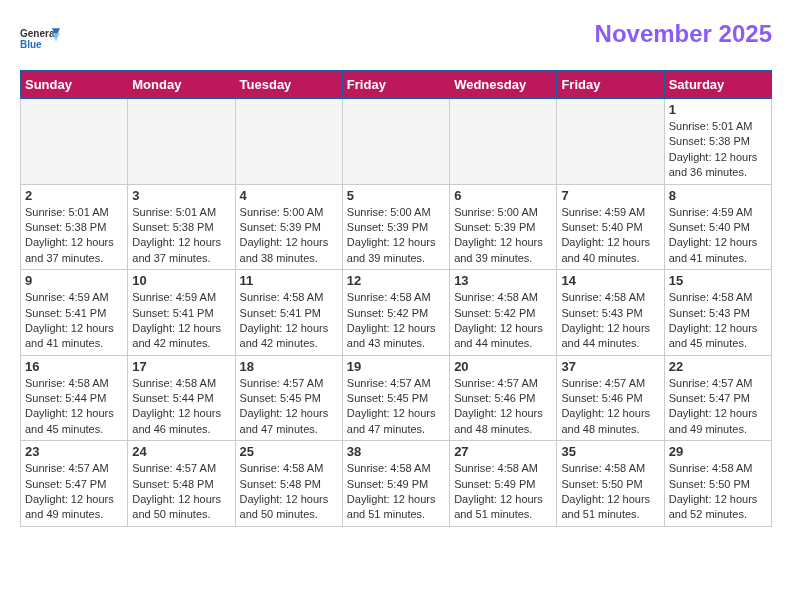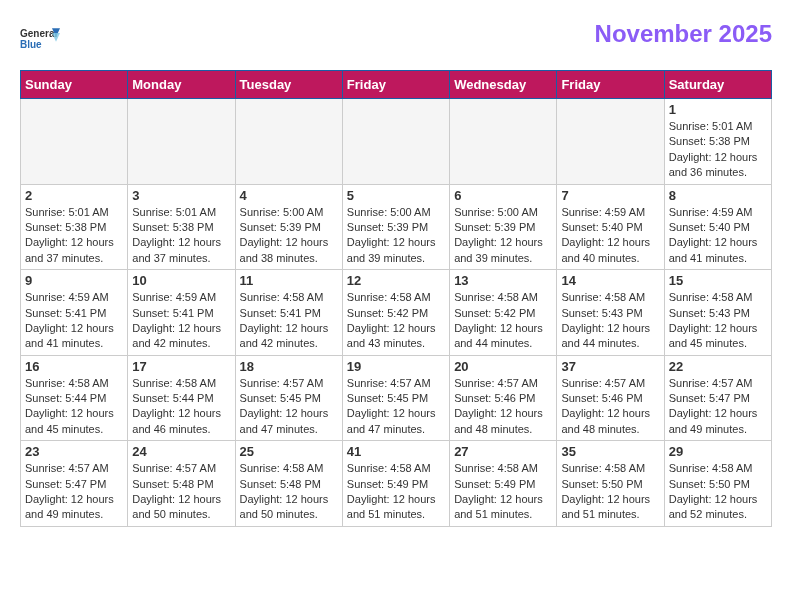--- a/index.html
+++ b/index.html
@@ -224,21 +224,21 @@
       </td>
       <td>
         <span class="day-number">24</span>
         <div class="day-info">Sunrise: 4:57 AM<br>Sunset: 5:48 PM<br>Daylight: 12 hours and 50 minutes.</div>
       </td>
       <td>
         <span class="day-number">25</span>
         <div class="day-info">Sunrise: 4:58 AM<br>Sunset: 5:48 PM<br>Daylight: 12 hours and 50 minutes.</div>
       </td>
       <td>
-        <span class="day-number">41</span>
+        <span class="day-number">38</span>
         <div class="day-info">Sunrise: 4:58 AM<br>Sunset: 5:49 PM<br>Daylight: 12 hours and 51 minutes.</div>
       </td>
       <td>
         <span class="day-number">27</span>
         <div class="day-info">Sunrise: 4:58 AM<br>Sunset: 5:49 PM<br>Daylight: 12 hours and 51 minutes.</div>
       </td>
       <td>
         <span class="day-number">35</span>
         <div class="day-info">Sunrise: 4:58 AM<br>Sunset: 5:50 PM<br>Daylight: 12 hours and 51 minutes.</div>
       </td>

